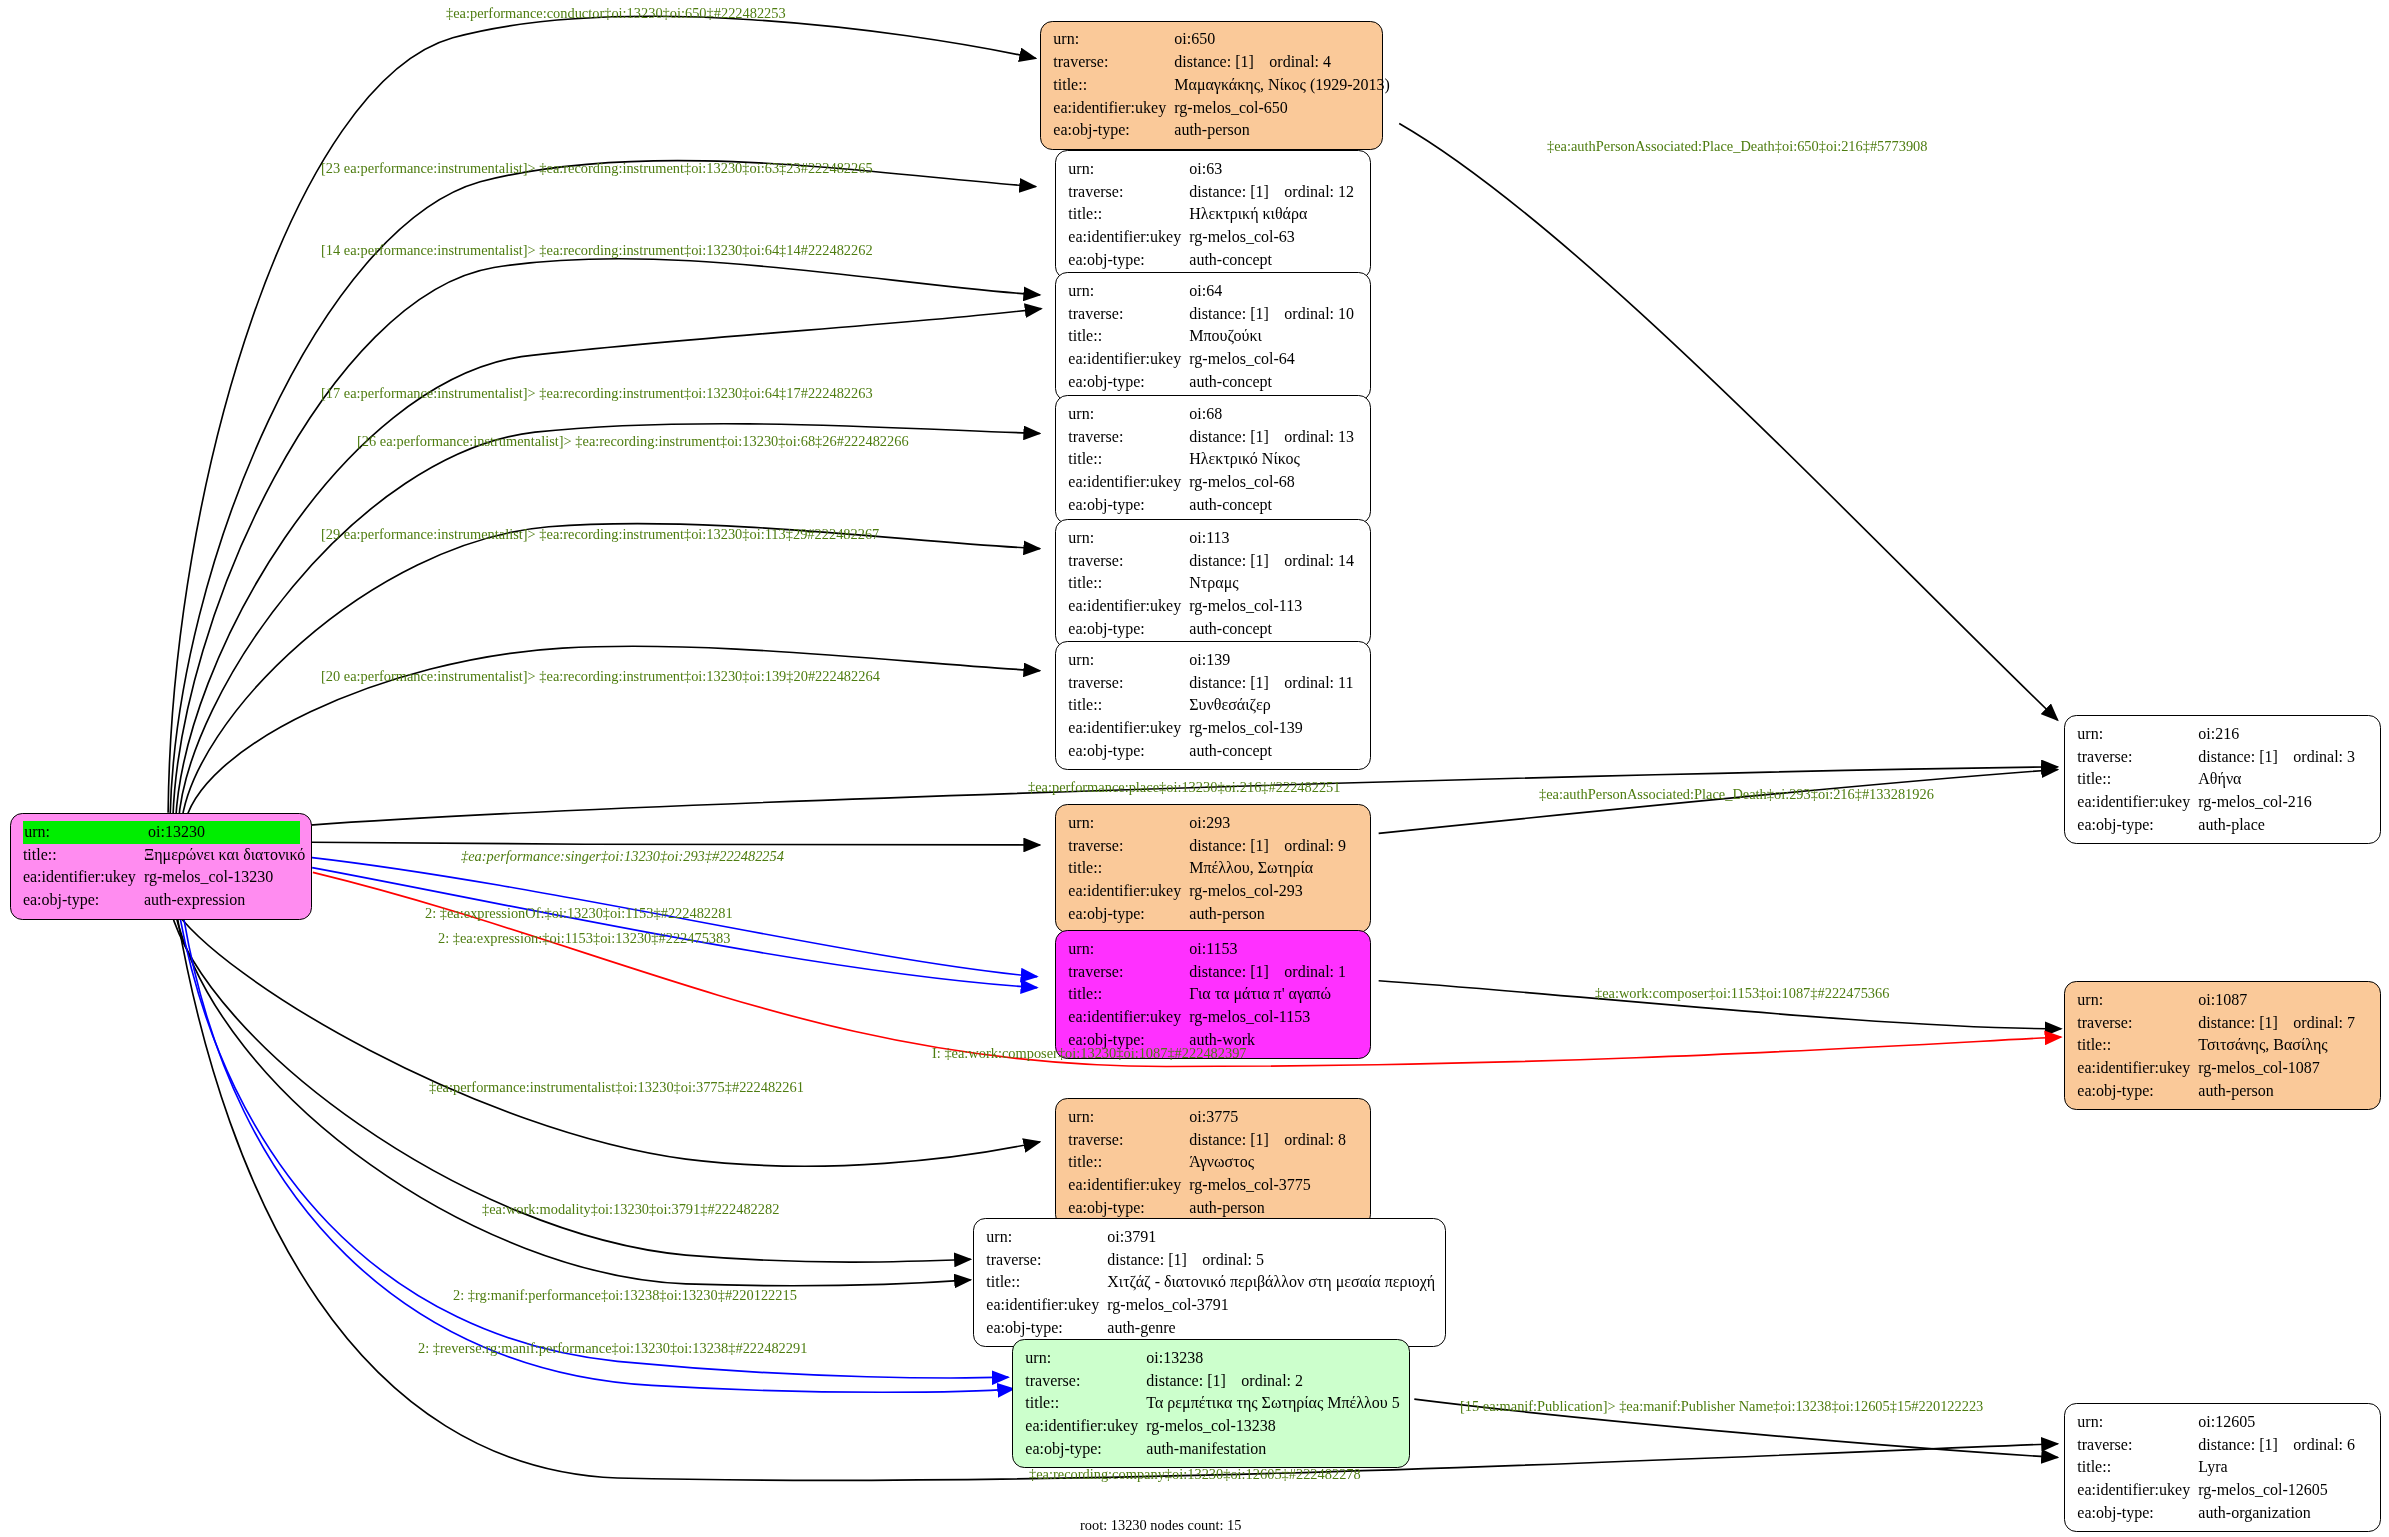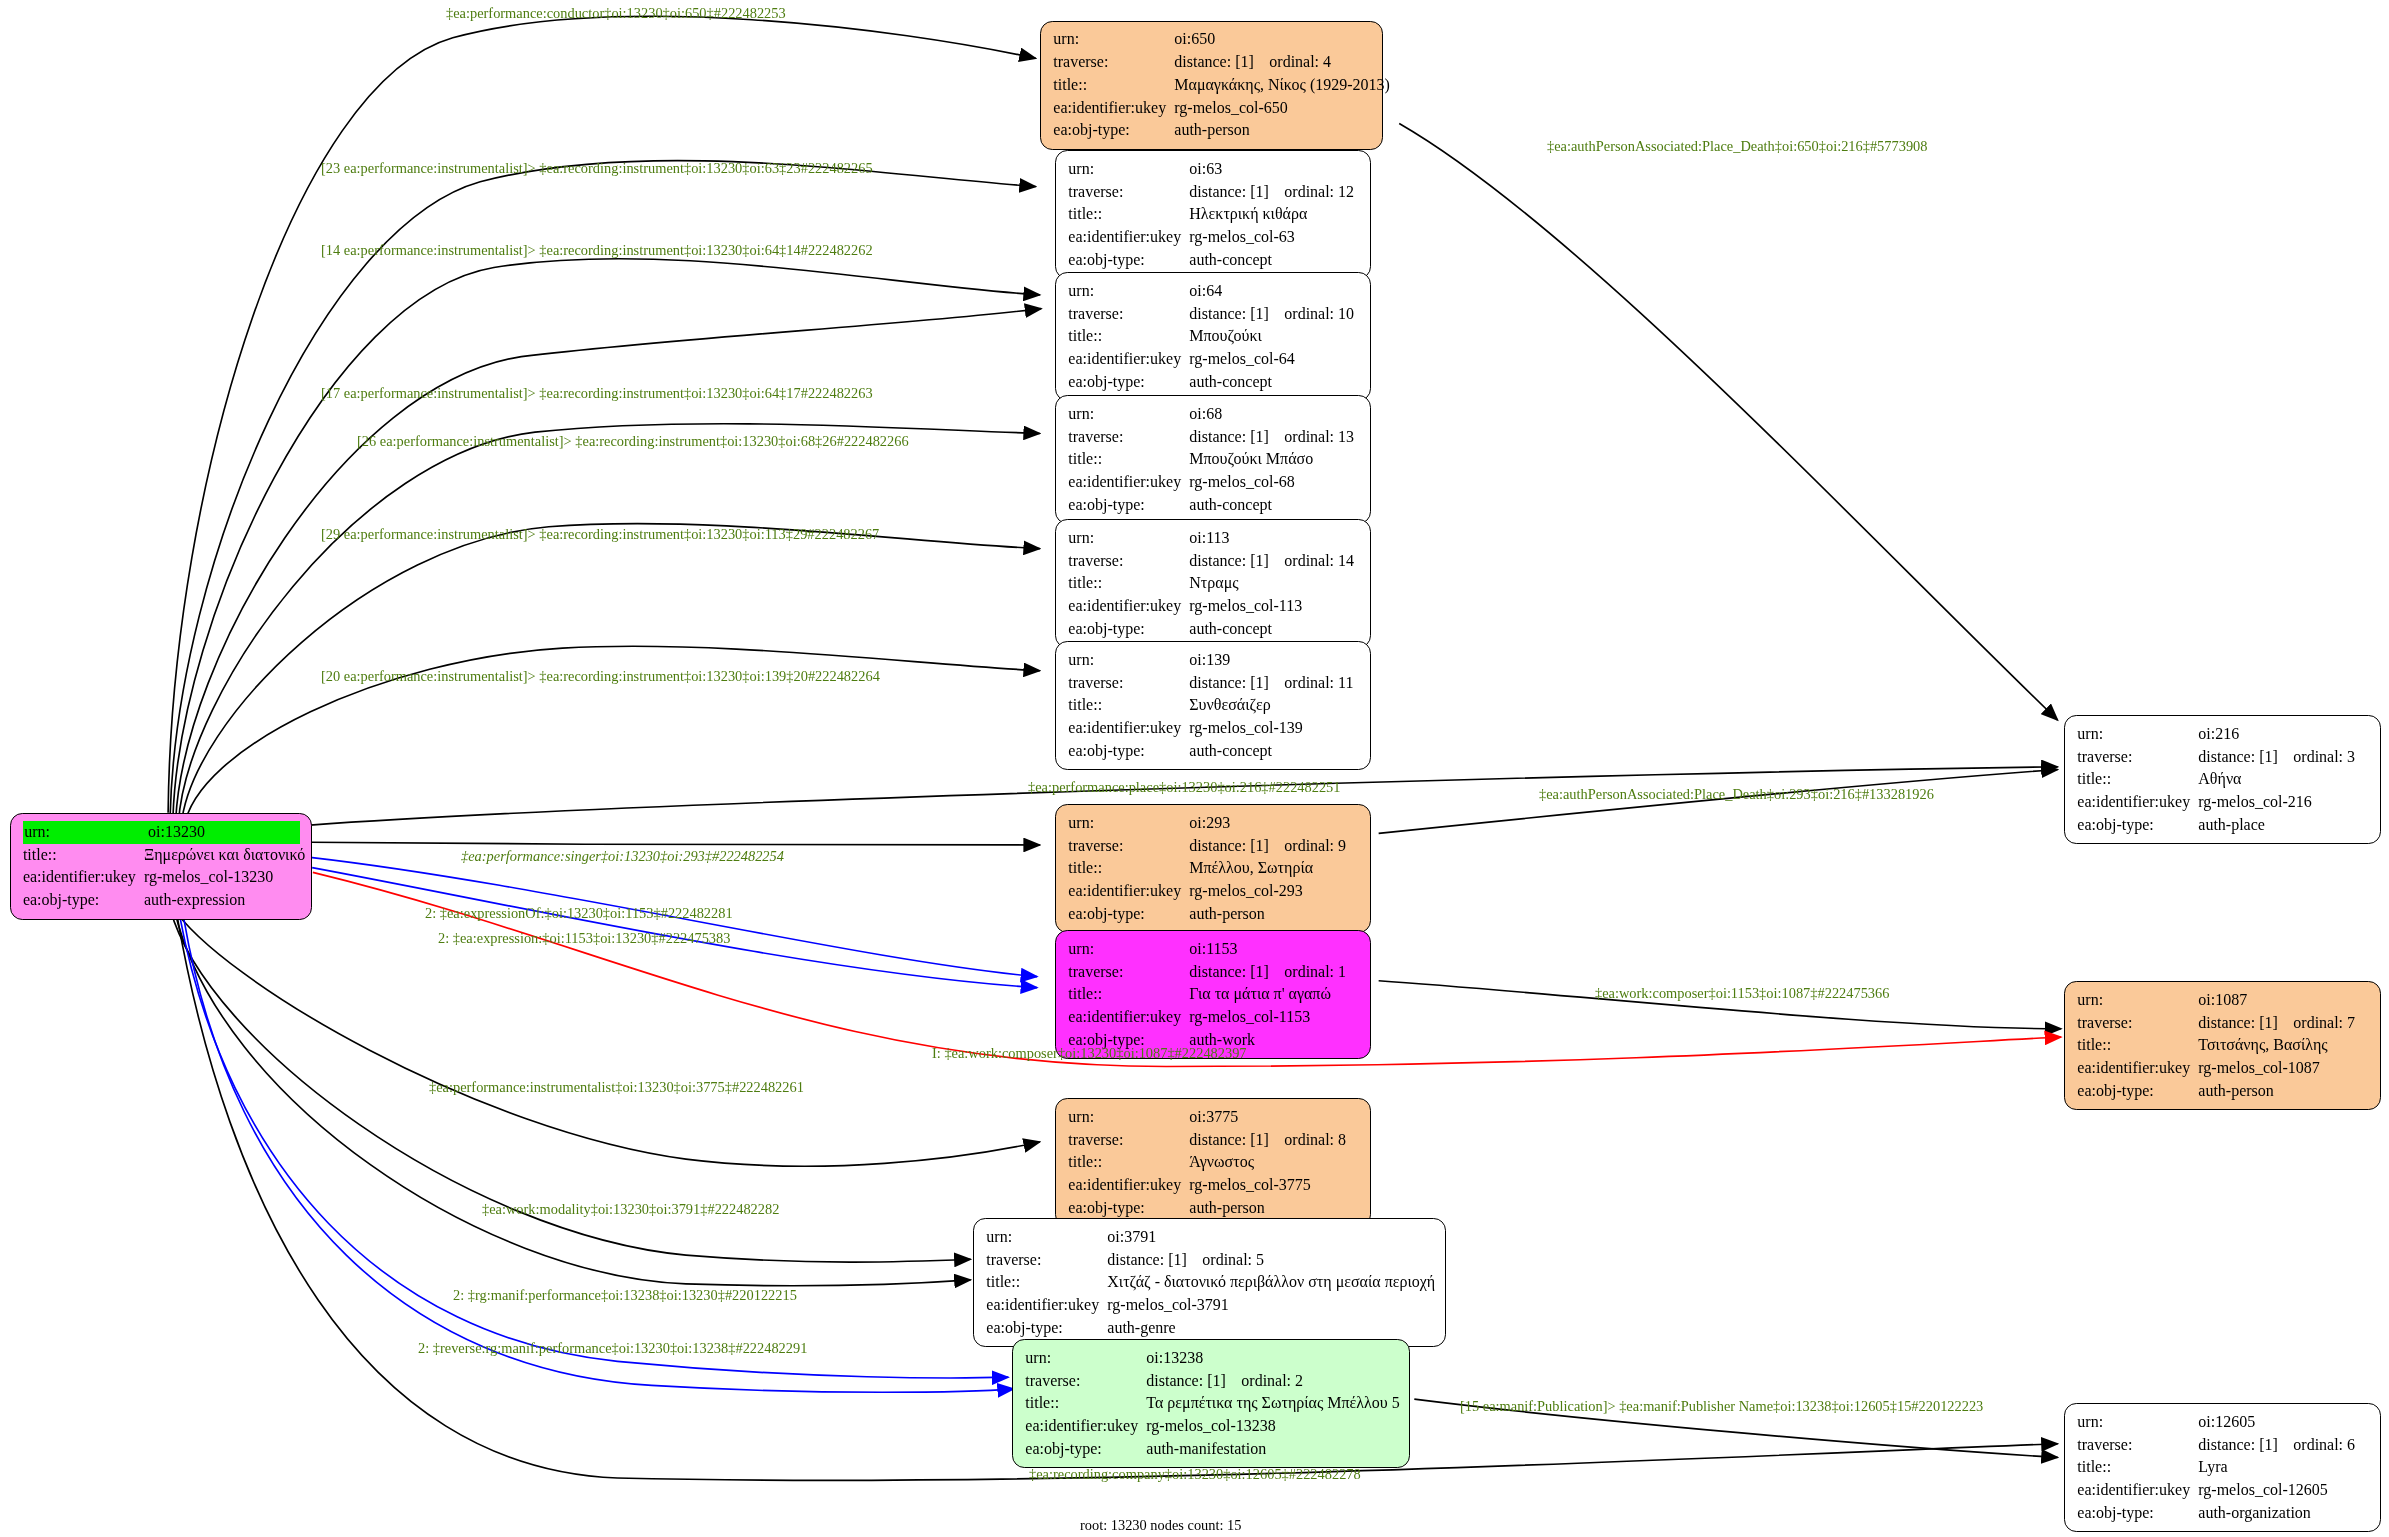--- a/index.html
+++ b/index.html
@@ -234,21 +234,21 @@
     <div class="row">
       <span class="k">urn:</span>
       <span class="v">oi:68</span>
     </div>
     <div class="row">
       <span class="k">traverse:</span>
       <span class="v"><span class="dist">distance: [1]</span><span>ordinal: 13</span></span>
     </div>
     <div class="row">
       <span class="k">title::</span>
-      <span class="v">Μπουζούκι Μπάσο</span>
+      <span class="v">Ηλεκτρικό Νίκος</span>
     </div>
     <div class="row">
       <span class="k">ea:identifier:ukey</span>
       <span class="v">rg-melos_col-68</span>
     </div>
     <div class="row">
       <span class="k">ea:obj-type:</span>
       <span class="v">auth-concept</span>
     </div>
   </div>

